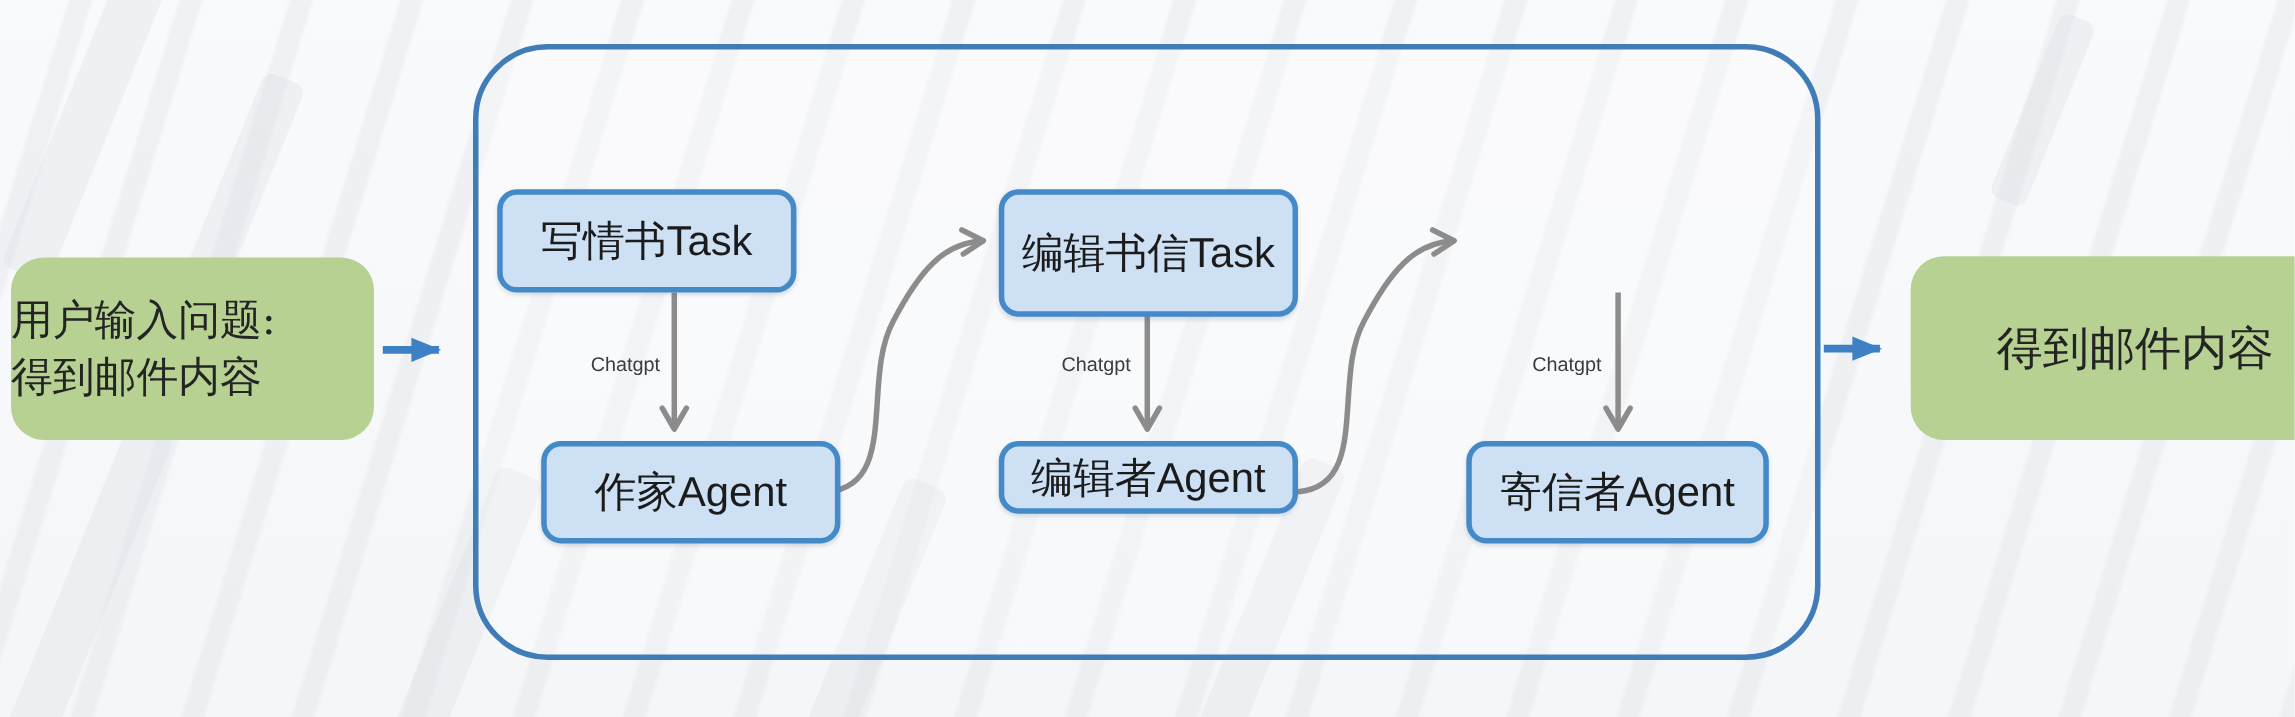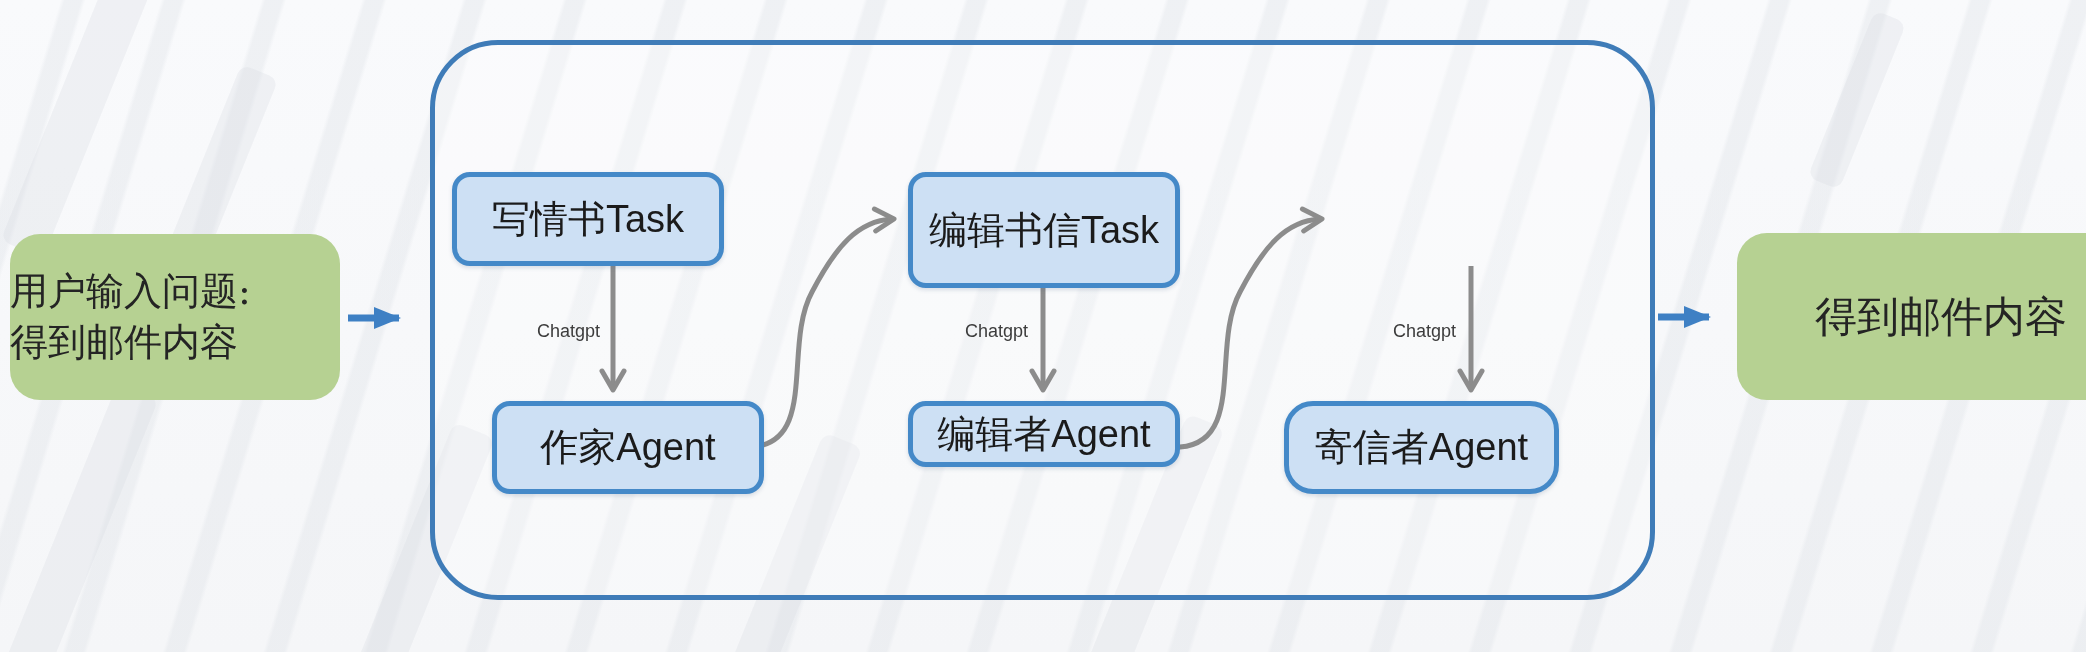--- a/index.html
+++ b/index.html
@@ -62,21 +62,21 @@
     font-size: 38px;
     box-shadow: 0 2px 4px rgba(60,90,130,0.18);
     font-family: "DejaVu Serif", "Liberation Serif", serif;
   }
   .blue-node .latin { font-family: "Liberation Sans", sans-serif; }
   #task-node-1  { left: 452px;  top: 172px; width: 272px; height: 94px; }
   #task-node-2  { left: 908px;  top: 172px; width: 272px; height: 116px; }
   #task-node-3  { left: 1333px; top: 172px; width: 277px; height: 94px; }
   #agent-node-1 { left: 492px;  top: 401px; width: 272px; height: 93px; }
   #agent-node-2 { left: 908px;  top: 401px; width: 272px; height: 66px; }
-  #agent-node-3 { left: 1284px; top: 401px; width: 275px; height: 93px; border-radius: 29px; }
+  #agent-node-3 { left: 1333px; top: 401px; width: 275px; height: 93px; }
   .llm-label {
     position: absolute; z-index: 2;
     width: 200px; top: 321px;
     text-align: right;
     font-size: 18px; color: #3c3c3c;
     font-family: "Liberation Sans", sans-serif;
   }
   #llm-label-1 { left: 400px; }
   #llm-label-2 { left: 828px; }
   #llm-label-3 { left: 1256px; }

